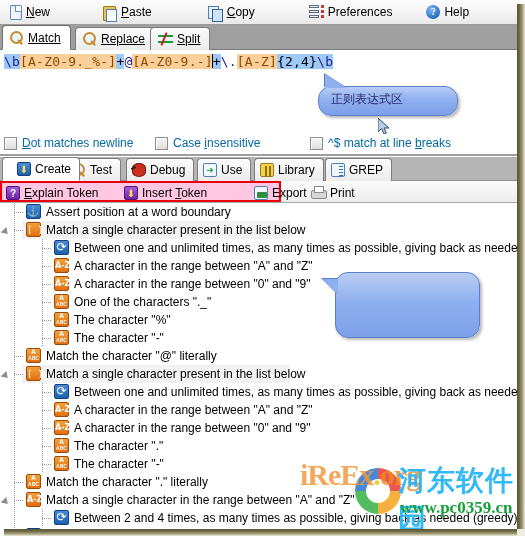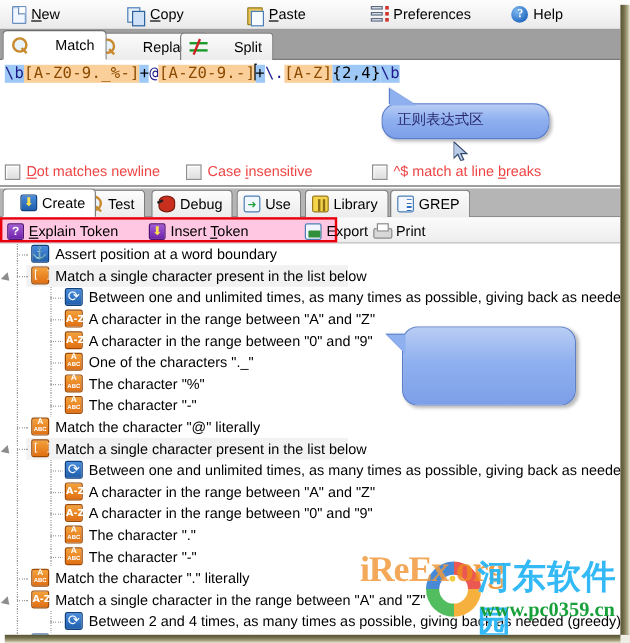--- a/index.html
+++ b/index.html
@@ -90,27 +90,27 @@
   }
 
   
   .modetabs {
     position: absolute; left: 0; top: 25px; width: 517px; height: 25px;
     background: #9f9f9f;
     border-bottom: 1px solid #7a7a7a;
   }
   .mtab {
     position: absolute; top: 2px; height: 23px;
-    display: flex; align-items: center; gap: 22px;
+    display: flex; align-items: center; gap: 4px;
     padding: 0 9px 0 7px;
     font-size: 12px; color: #000;
     background: linear-gradient(to bottom,#fbfbfb,#ececec);
     border: 1px solid #7d7d7d; border-bottom: none;
     border-radius: 4px 4px 0 0;
-    cursor: default; white-space: nowrap;
+    cursor: default; white-space: nowrap; text-decoration: underline;
   }
   .mtab.active {
     top: 0; height: 25px;
     background: #ffffff;
     border-color: #6d6d6d; border-bottom: 1px solid #ffffff;
     z-index: 3;
   }
   .ic-mag { width:14px;height:14px; position:relative; flex:none;}
   .ic-mag:before{
     content:""; position:absolute; left:0; top:0; width:9px;height:9px; border-radius:50%;
@@ -181,21 +181,21 @@
     border-top: 0 solid transparent;
     border-bottom: 16px solid transparent;
     border-right: 16px solid #8fb0ef;
     filter: drop-shadow(-1px -1px 0 #5a7ec9);
   }
 
   
   .optrow {
     position:absolute; left:0; top:134px; width:517px; height:19px;
     background:#ffffff;
-    font-size:12px; color:#ef4444;
+    font-size:12px; color:#0369a1;
   }
   .opt { position:absolute; top:2px; display:flex; align-items:center; gap:5px; white-space:nowrap; }
   .cb {
     width: 13px; height: 13px; flex:none;
     background: linear-gradient(to bottom,#f6f6f6,#dedede);
     border: 1px solid #8f8f8f;
     box-shadow: inset 1px 1px 0 #ffffff;
   }
   .optsep {
     position:absolute; left:0; top:153px; width:517px; height:4px;
@@ -354,27 +354,27 @@
 <body>
 
 <div id="app">
   <div class="client">
 
     <div class="toolbar">
       <div class="tb-item" style="margin-left:4px;">
         <span class="ic ic-new"></span>
         <span class="lbl"><span class="u">N</span>ew</span>
       </div>
+      <div class="tb-item" style="margin-left:40px;">
+        <span class="ic ic-paste"></span>
+        <span class="lbl"><span class="u">P</span>aste</span>
+      </div>
       <div class="tb-item" style="margin-left:44px;">
         <span class="ic ic-copy"></span>
         <span class="lbl"><span class="u">C</span>opy</span>
-      </div>
-      <div class="tb-item" style="margin-left:40px;">
-        <span class="ic ic-paste"></span>
-        <span class="lbl"><span class="u">P</span>aste</span>
       </div>
       <div class="tb-item" style="margin-left:42px;">
         <span class="ic ic-pref">
           <i></i>
             <i></i>
             <i></i>
             <b></b>
             <b></b>
             <b></b>
         </span>

